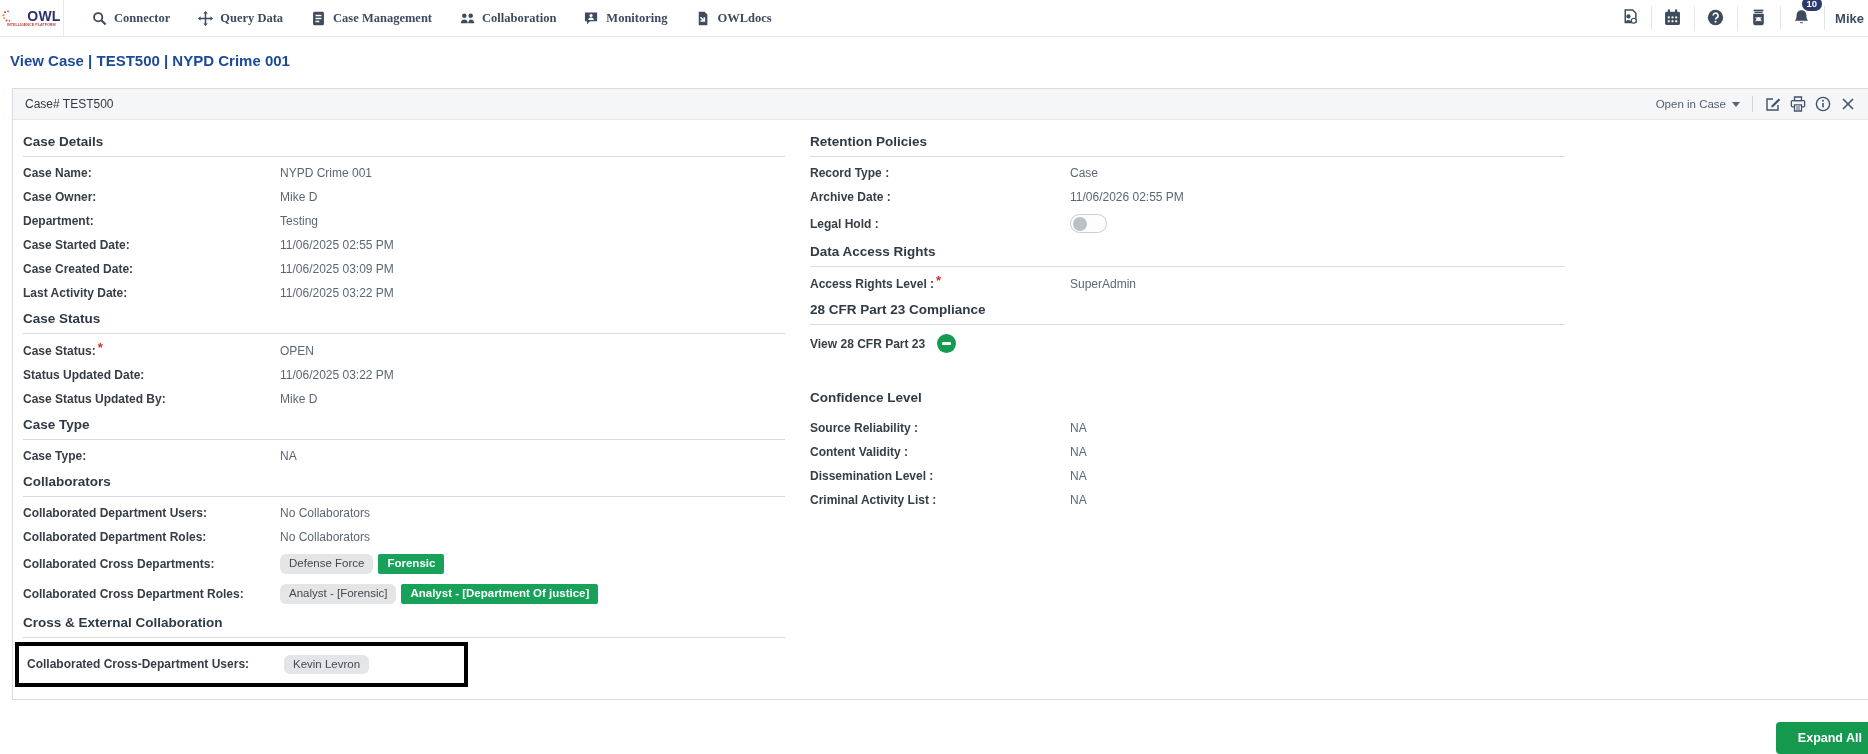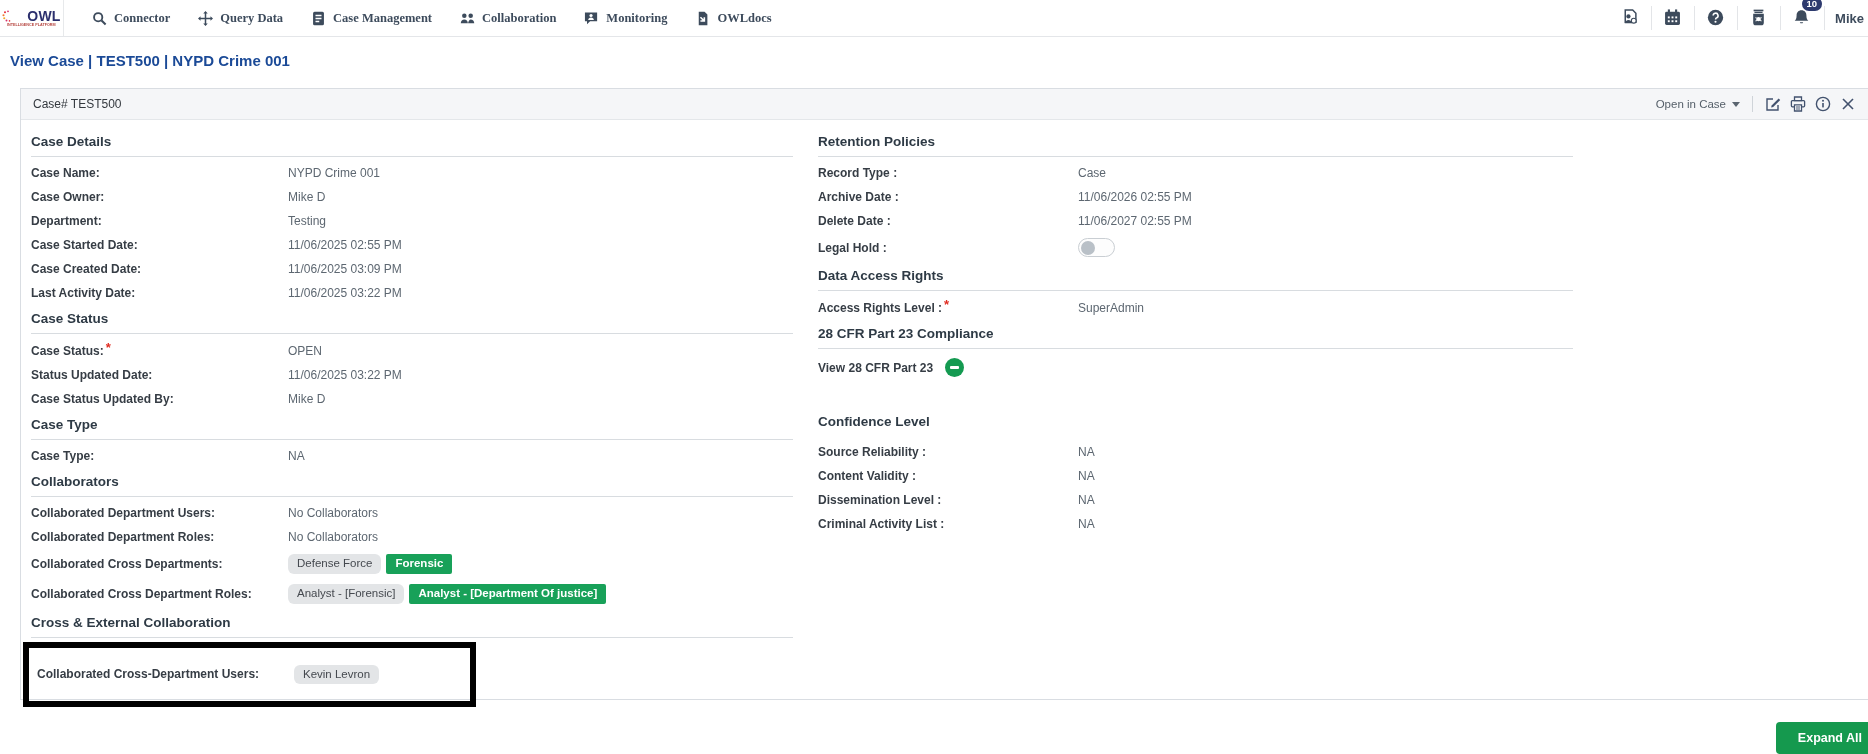--- a/index.html
+++ b/index.html
@@ -20,21 +20,21 @@
   .icon-btn { display:flex; align-items:center; justify-content:center; padding:0 12px; height:24px; border-left:1px solid #e3e5e8; color:#3d4b5c; cursor:pointer; position:relative; }
   .icon-btn:first-child { border-left:none; }
   .icon-btn svg { width:17px; height:17px; }
   .badge { position:absolute; top:-9px; right:2px; background:#2d3a6e; color:#fff; font-size:9.5px; font-weight:bold; border-radius:9px; padding:2px 5px; line-height:1; }
   .user-name { font-size:13px; font-weight:bold; color:#3d4b5c; padding:0 4px 0 10px; border-left:1px solid #e3e5e8; height:24px; display:flex; align-items:center; white-space:nowrap; }
 
   
   .page-title { color:#1b4a97; font-size:15px; font-weight:bold; margin:15px 0 2px 10px; }
 
   
-  .card { position:absolute; left:20px; right:0; top:88px; height:612px; border:1px solid #d9dde2; border-right:none; background:#fff; }
+  .card { position:absolute; left:12px; right:0; top:88px; height:612px; border:1px solid #d9dde2; border-right:none; background:#fff; }
   .card-header { height:31px; background:#f5f6f8; border-bottom:1px solid #e4e7ea; display:flex; align-items:center; padding:0 12px; }
   .case-number { font-size:12px; color:#33383e; }
   .header-right { margin-left:auto; display:flex; align-items:center; gap:9px; color:#4a5560; }
   .open-case { display:flex; align-items:center; gap:6px; font-size:11.5px; color:#555f69; cursor:pointer; }
   .caret { width:0; height:0; border-left:4px solid transparent; border-right:4px solid transparent; border-top:5px solid #5a6570; display:inline-block; }
   .hdr-div { width:1px; height:16px; background:#cfd4d9; margin:0 3px; }
   .hicon { display:inline-flex; width:16px; height:16px; cursor:pointer; color:#42526e; }
   .hicon svg { width:100%; height:100%; }
 
   .card-body { display:flex; padding:8px 14px 0 10px; }
@@ -47,21 +47,21 @@
   .frow { display:flex; align-items:center; padding:5px 0; min-height:15px; }
   .lbl { width:257px; font-weight:bold; font-size:12px; color:#363d45; flex-shrink:0; }
   .col-right .lbl { width:260px; }
   .val { font-size:12px; color:#5d6771; }
   .req { color:#e02b20; font-weight:bold; font-size:13px; margin-left:2px; position:relative; top:-3px; }
 
   .tag { display:inline-block; padding:3px 9px; font-size:11.5px; margin-right:5px; border-radius:2px; line-height:1.2; }
   .tag.gray  { background:#e3e5e7; color:#45494f;border-radius:6px; }
   .tag.green { background:#18a159; color:#fff;font-weight:bold; }
 
-  .red-box { border:6px solid #000000; width:453px; padding:13px 8px; margin-left:-8px; }
+  .red-box { border:4px solid #000000; width:453px; padding:5px 8px; margin-left:-8px; }
 
   .toggle { width:37px; height:19px; border:1px solid #c9ced3; border-radius:10px; background:#fdfdfd; position:relative; cursor:pointer; }
   .knob { width:14px; height:14px; border-radius:50%; background:#b9c0c7; position:absolute; left:2px; top:1.5px; }
 
   .minus-circle { width:19px; height:19px; border-radius:50%; background:#149a51; display:inline-flex; align-items:center; justify-content:center; margin-left:12px; cursor:pointer; flex-shrink:0; }
   .minus-circle span { display:block; width:9px; height:2.6px; background:#fff; border-radius:1px; }
 
   .expand-btn { position:absolute; top:722px; right:-16px; background:#15994e; color:#fff; border:none;
     font-family:"Liberation Sans", sans-serif; font-size:12.5px; font-weight:bold; padding:9px 22px; border-radius:4px; cursor:pointer; }
 </style>
@@ -347,24 +347,20 @@
       <div class="sec-title">Retention Policies</div>
       <div class="frow">
         <div class="lbl">Record Type :</div>
         <div class="val">Case</div>
       </div>
       <div class="frow">
         <div class="lbl">Archive Date :</div>
         <div class="val">11/06/2026 02:55 PM</div>
       </div>
       <div class="frow">
-        <div class="lbl">Delete Date :</div>
-        <div class="val">11/06/2027 02:55 PM</div>
-      </div>
-      <div class="frow">
         <div class="lbl">Legal Hold :</div>
         <div class="val">
           <div class="toggle">
               <div class="knob"></div>
             </div>
         </div>
       </div>
 
       <div class="sec-title">Data Access Rights</div>
       <div class="frow">

